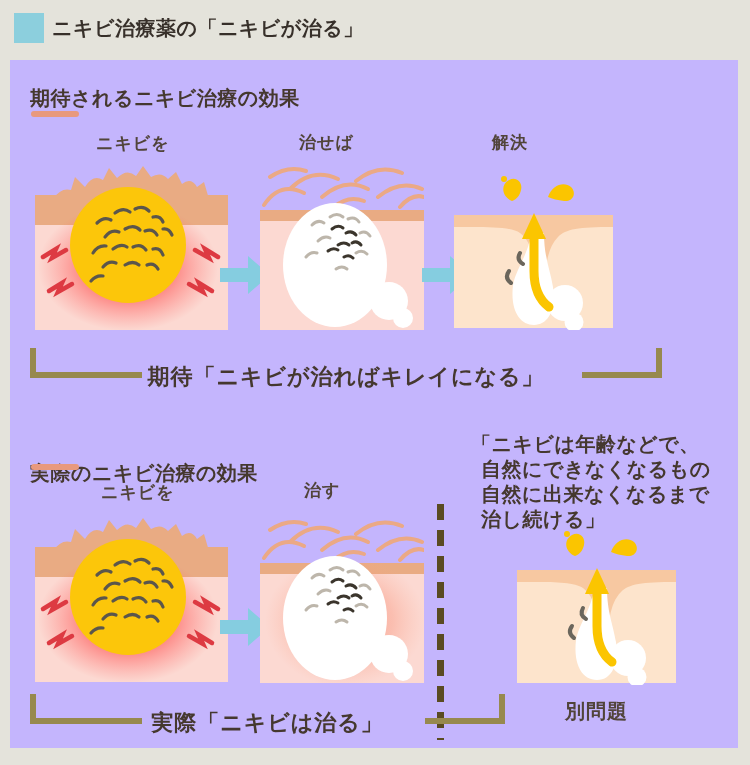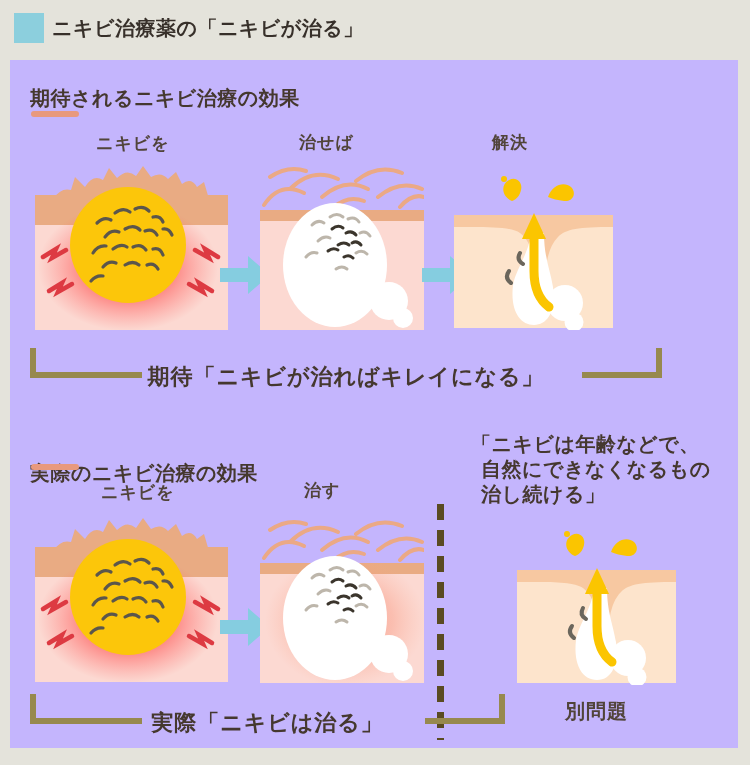--- a/index.html
+++ b/index.html
@@ -206,20 +206,21 @@
   <section>
     <h2 class="abs section-heading" style="left:20px; top:376px;margin-top:24px;">実際のニキビ治療の効果</h2>
     <div class="abs heading-underline" style="left:21px; top:404px;"></div>
 
     <div class="abs step-label" style="left:91px;  top:421px;">ニキビを</div>
     <div class="abs step-label" style="left:294px; top:419px;">治す</div>
 
     <div class="abs quote" style="left:453px; top:372px;margin-left:8px;">
       <div class="quote-line">「ニキビは年齢などで、</div>
       <div class="quote-line">自然にできなくなるもの</div>
+      <div class="quote-line">自然に出来なくなるまで</div>
       <div class="quote-line">治し続ける」</div>
     </div>
 
     <svg class="abs" style="left:25px; top:457px;" width="193" height="165" viewBox="0 0 193 165">
       <use href="#illus-inflamed"></use>
     </svg>
 
     <svg class="abs" style="left:210px; top:545px;" width="50" height="44" viewBox="0 0 50 44">
       <use href="#cyan-arrow"></use>
     </svg>

